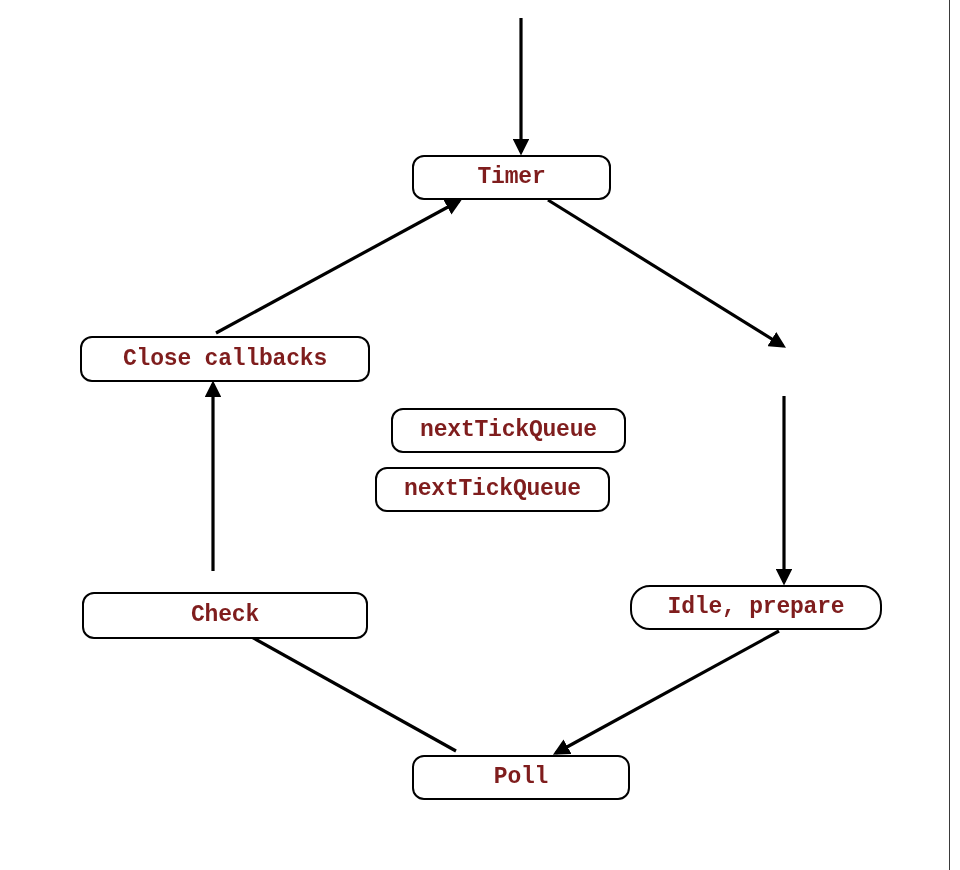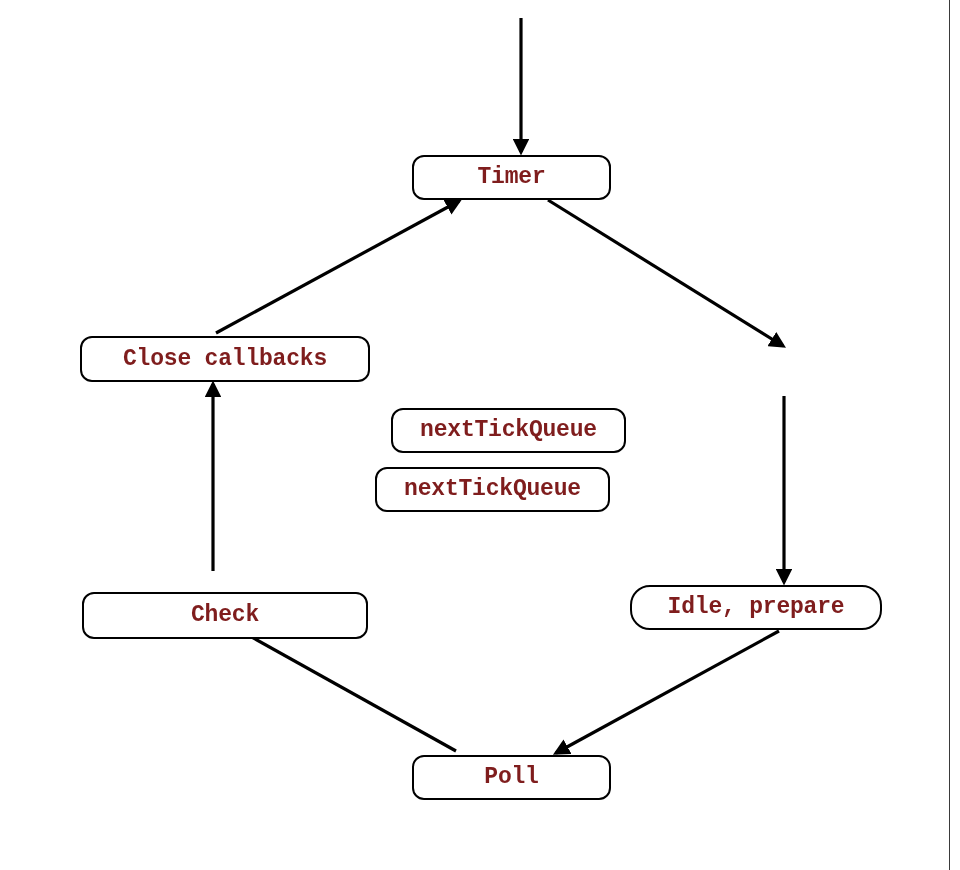--- a/index.html
+++ b/index.html
@@ -94,17 +94,17 @@
   </div>
 
   <div class="node" style="left: 82px; top: 592px; width: 286px; height: 47px;">
     <span class="node-label">Check</span>
   </div>
 
   <div class="node" style="left: 630px; top: 585px; width: 252px; height: 45px; border-radius: 20px;">
     <span class="node-label">Idle, prepare</span>
   </div>
 
-  <div class="node" style="left: 412px; top: 755px; width: 199px; height: 45px;">
+  <div class="node" style="left: 412px; top: 755px; width: 218px; height: 45px;">
     <span class="node-label">Poll</span>
   </div>
 
 </div>
 
 </body></html>

